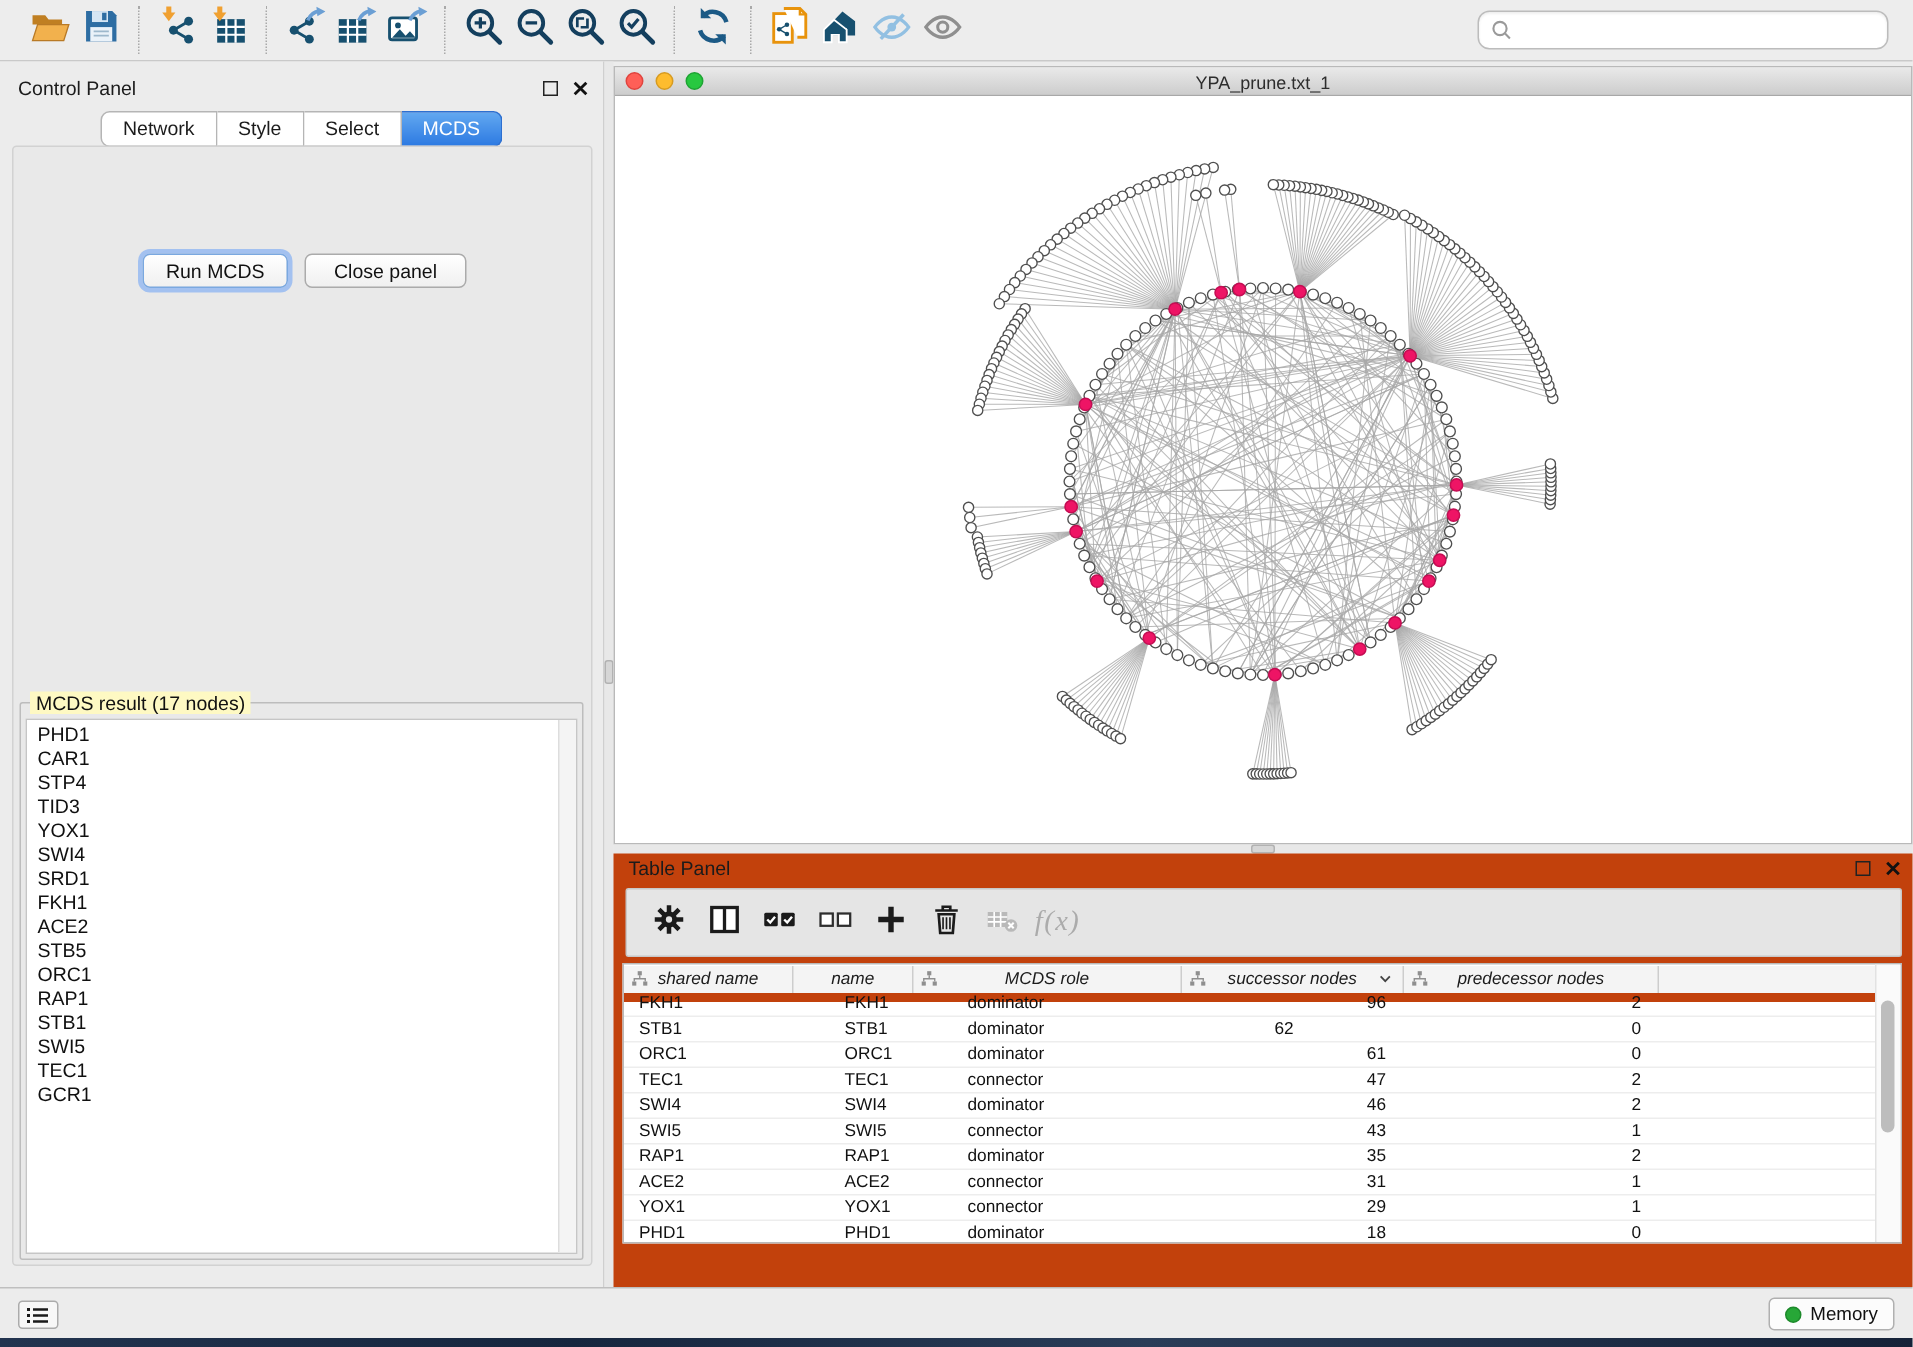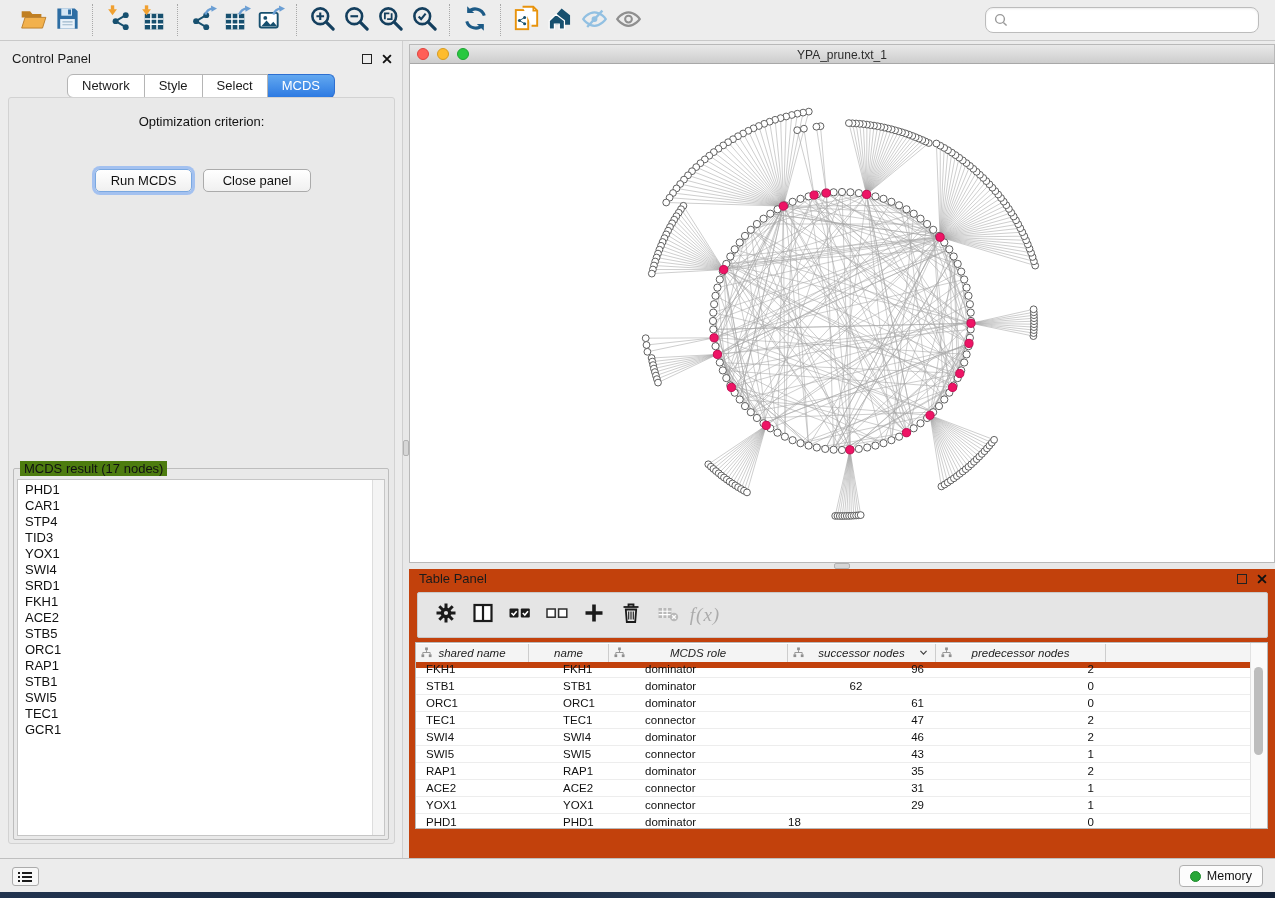--- a/index.html
+++ b/index.html
@@ -35,21 +35,21 @@
   #cp-content{left:8px;top:56px;width:387px;height:747px;background:#e9e9e9;border:1px solid #d2d2d2;border-radius:3px;box-sizing:border-box;}
   #opt-label{width:100%;top:16px;text-align:center;font-size:13px;color:#111;}
   #opt-select{left:36px;top:37px;width:314px;height:23px;background:#fff;border:1px solid #acacac;border-radius:5px;box-sizing:border-box;display:flex;align-items:center;box-shadow:0 1px 1px rgba(0,0,0,.06);}
   #opt-select .val{flex:1;font-size:13px;color:#111;padding-left:10px;white-space:nowrap;overflow:hidden;}
   #opt-stepper{width:19px;height:21px;border-radius:4px;margin-right:1px;background:linear-gradient(#6fb0f2,#2d79e2);display:flex;flex-direction:column;align-items:center;justify-content:center;gap:2px;}
   .btn{background:linear-gradient(#ffffff,#f0f0f0);border:1px solid #ababab;border-radius:5px;font-size:13px;color:#111;height:23px;display:inline-flex;align-items:center;justify-content:center;box-sizing:border-box;cursor:default;}
   #run-btn{left:86px;top:71px;width:97px;border-color:#7aa8e0;box-shadow:0 0 0 3px rgba(106,160,245,.55);}
   #close-panel-btn{left:194px;top:71px;width:108px;}
 
   #mcds-group{left:4px;top:370px;width:376px;height:372px;border:1px solid #bdbdbd;border-radius:2px;box-sizing:border-box;}
-  #mcds-legend{position:absolute;top:-8px;left:6px;background:#4d7c0f;padding:0 4px;font-size:13px;color:#111;}
+  #mcds-legend{position:absolute;top:-8px;left:6px;background:#fef9c3;padding:0 4px;font-size:13px;color:#111;}
   #mcds-list{position:absolute;left:3px;top:10px;right:3px;bottom:3px;background:#fff;border:1px solid #c6c6c6;box-sizing:border-box;overflow:hidden;}
   #mcds-items{position:absolute;left:0;top:2px;right:12px;}
   .list-item{font-size:13px;line-height:16px;color:#101010;padding-left:7px;}
   #mcds-scroll{position:absolute;right:0;top:0;bottom:0;width:11px;background:#f4f4f4;border-left:1px solid #ddd;}
 
   
   #v-split{left:403px;top:41px;width:6px;height:817px;background:#e8e8e8;}
   #v-grip{left:403px;top:440px;width:6px;height:16px;background:#d6d6d6;border:1px solid #b2b2b2;border-radius:2px;box-sizing:border-box;}
   #h-split{left:409px;top:563px;width:866px;height:6px;background:#e8e8e8;}
   #h-grip{left:834px;top:563px;width:16px;height:6px;background:#d6d6d6;border:1px solid #b2b2b2;border-radius:2px;box-sizing:border-box;}
@@ -266,21 +266,20 @@
         </div>
     </div>
     <div id="cp-tabs" class="abs seg-tabs">
         <div class="seg-tab">Network</div>
         <div class="seg-tab">Style</div>
         <div class="seg-tab">Select</div>
         <div class="seg-tab active">MCDS</div>
       </div>
 
     <div id="cp-content" class="abs">
-      <div id="opt-label" class="abs">Optimization criterion:</div>
       <div id="run-btn" class="abs btn">Run MCDS</div>
       <div id="close-panel-btn" class="abs btn">Close panel</div>
 
       <div id="mcds-group" class="abs">
         <div id="mcds-legend">MCDS result (17 nodes)</div>
         <div id="mcds-list">
           <div id="mcds-items">
               <div class="list-item">PHD1</div>
               <div class="list-item">CAR1</div>
               <div class="list-item">STP4</div>
@@ -1208,21 +1207,21 @@
             <div class="td" style="width: 113px; padding-left: 10px; text-align: left;">YOX1</div>
             <div class="td" style="width: 80px; padding-left: 34px; text-align: left;">YOX1</div>
             <div class="td" style="width: 179px; padding-left: 36px; text-align: left;">connector</div>
             <div class="td" style="width: 148px; padding-right: 12px; text-align: right;">29</div>
             <div class="td" style="width: 170px; padding-right: 12px; text-align: right;">1</div>
           </div>
           <div class="tr">
             <div class="td" style="width: 113px; padding-left: 10px; text-align: left;">PHD1</div>
             <div class="td" style="width: 80px; padding-left: 34px; text-align: left;">PHD1</div>
             <div class="td" style="width: 179px; padding-left: 36px; text-align: left;">dominator</div>
-            <div class="td" style="width: 148px; padding-right: 12px; text-align: left;">18</div>
+            <div class="td" style="width: 148px; padding-right: 12px; text-align: right;">18</div>
             <div class="td" style="width: 170px; padding-right: 12px; text-align: right;">0</div>
           </div>
         </div>
       <div id="tp-scroll">
           <div id="tp-thumb"></div>
         </div>
     </div>
 
   </div>
 

